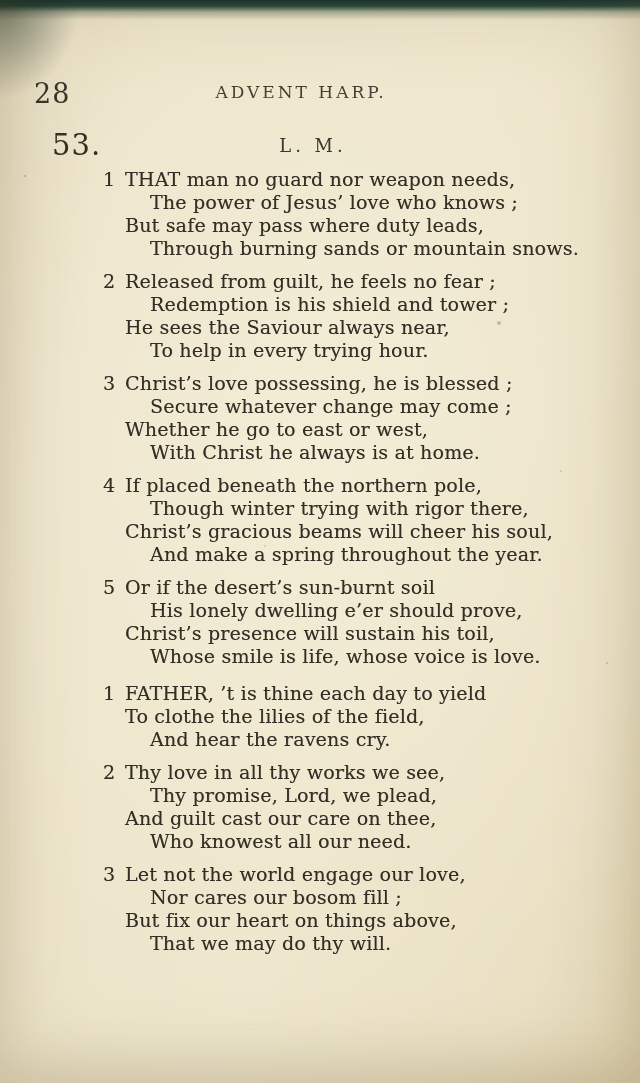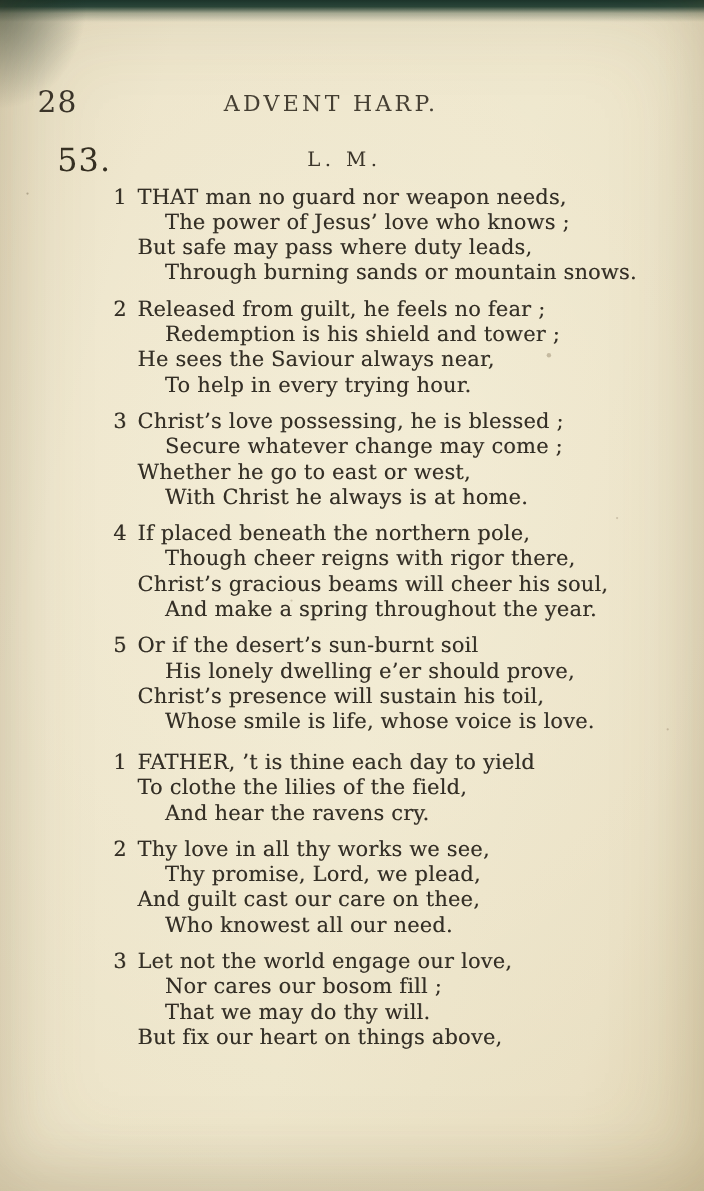--- a/index.html
+++ b/index.html
@@ -45,21 +45,21 @@
   }
 
   .header-row { position: absolute; top: 78px; left: 0; right: 0; height: 28px; }
   .page-num {
     position: absolute; left: 34px; top: 0;
     font-size: 27px; letter-spacing: 1px; color: #3a342a;
   }
   .running-title {
     position: absolute; left: 0; right: 38px; top: 4px;
     text-align: center;
-    font-size: 20px; letter-spacing: 3px; color: #453f33;
+    font-size: 17px; letter-spacing: 3px; color: #453f33;
   }
 
   .content { position: absolute; top: 128px; left: 0; width: 100%; }
 
   .hymn { margin-bottom: 14px; }
   .hymn-head { position: relative; height: 34px; margin-bottom: 6px; padding-right: 14px; }
   .hymn-number {
     position: absolute; left: 52px; top: 0;
     font-size: 29px; letter-spacing: 1px; color: #363023;
   }
@@ -110,21 +110,21 @@
           <div class="line even"><span class="ltext">To help in every trying hour.</span></div>
         </div>
         <div class="stanza">
           <div class="line"><span class="vnum">3</span><span class="ltext">Christ’s love possessing, he is blessed ;</span></div>
           <div class="line even"><span class="ltext">Secure whatever change may come ;</span></div>
           <div class="line"><span class="ltext">Whether he go to east or west,</span></div>
           <div class="line even"><span class="ltext">With Christ he always is at home.</span></div>
         </div>
         <div class="stanza">
           <div class="line"><span class="vnum">4</span><span class="ltext">If placed beneath the northern pole,</span></div>
-          <div class="line even"><span class="ltext">Though cheer reigns with rigor there,</span></div>
+          <div class="line even"><span class="ltext">Though winter trying with rigor there,</span></div>
           <div class="line"><span class="ltext">Christ’s gracious beams will cheer his soul,</span></div>
           <div class="line even"><span class="ltext">And make a spring throughout the year.</span></div>
         </div>
         <div class="stanza">
           <div class="line"><span class="vnum">5</span><span class="ltext">Or if the desert’s sun-burnt soil</span></div>
           <div class="line even"><span class="ltext">His lonely dwelling e’er should prove,</span></div>
           <div class="line"><span class="ltext">Christ’s presence will sustain his toil,</span></div>
           <div class="line even"><span class="ltext">Whose smile is life, whose voice is love.</span></div>
         </div>
       </section>
@@ -136,21 +136,21 @@
         </div>
         <div class="stanza">
           <div class="line"><span class="vnum">2</span><span class="ltext">Thy love in all thy works we see,</span></div>
           <div class="line even"><span class="ltext">Thy promise, Lord, we plead,</span></div>
           <div class="line"><span class="ltext">And guilt cast our care on thee,</span></div>
           <div class="line even"><span class="ltext">Who knowest all our need.</span></div>
         </div>
         <div class="stanza">
           <div class="line"><span class="vnum">3</span><span class="ltext">Let not the world engage our love,</span></div>
           <div class="line even"><span class="ltext">Nor cares our bosom fill ;</span></div>
+          <div class="line"><span class="ltext">But fix our heart on things above,</span></div>
           <div class="line even"><span class="ltext">That we may do thy will.</span></div>
-          <div class="line"><span class="ltext">But fix our heart on things above,</span></div>
         </div>
       </section>
     </div>
 
   <div class="specks"></div>
   <div class="vignette"></div>
 </div>
 
 </body></html>

